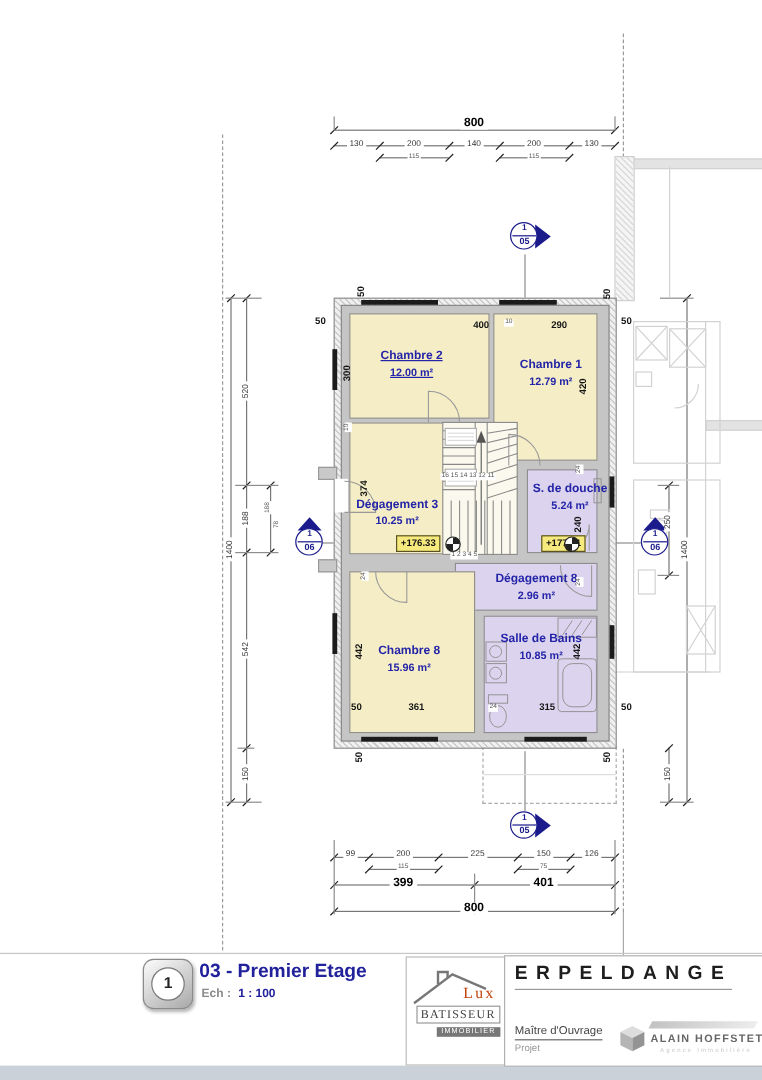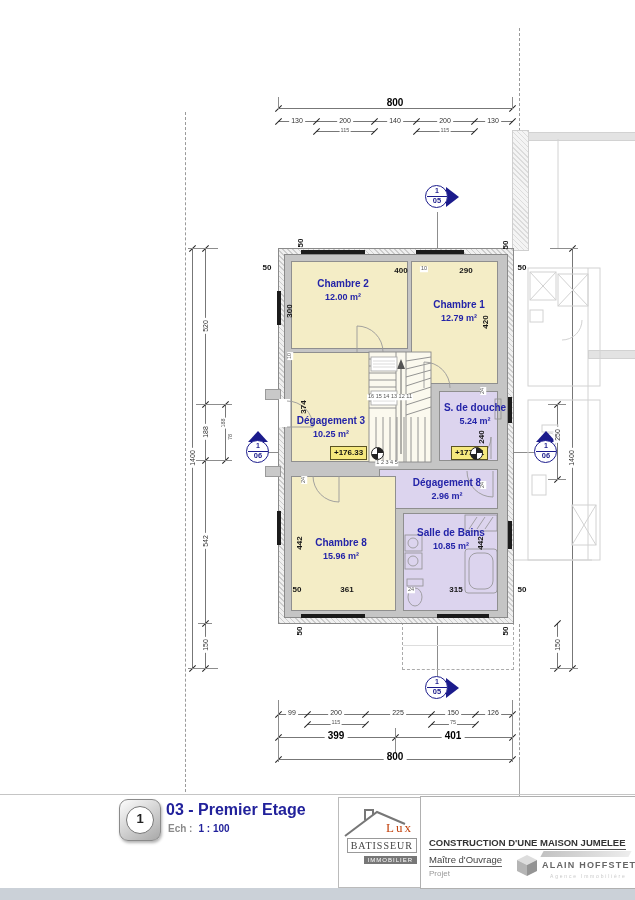--- a/index.html
+++ b/index.html
@@ -125,21 +125,21 @@
   </svg>
 
   <div id="terrace">
       <div class="inner"></div>
     </div>
 
   <div id="plan">
     <div id="wallcore"></div>
     <div id="rooms-layer">
         <div class="room beige" style="left: 12px; top: 12px; width: 117px; height: 88px;"></div>
-        <div class="rlabel" style="left: 64px; top: 41px;">
+        <div class="rlabel" style="left: 64px; top: 54px; text-decoration: underline;">
           <span class="nm">Chambre 2</span>
           <span class="ar">12.00 m²</span>
         </div>
         <div class="room beige" style="left: 132px; top: 12px; width: 87px; height: 123px;"></div>
         <div class="rlabel" style="left: 180px; top: 62px;">
           <span class="nm">Chambre 1</span>
           <span class="ar">12.79 m²</span>
         </div>
         <div class="room beige" style="left: 12px; top: 103px; width: 140px; height: 110px;"></div>
         <div class="rlabel" style="left: 52px; top: 178px;">
@@ -399,21 +399,21 @@
     <svg class="roof" width="74" height="34" viewBox="0 0 74 34">
       <path d="M2 30 L34 6 L62 18" stroke="#777" stroke-width="2" fill="none"></path>
       <path d="M22 14 L22 4 L30 4 L30 9" stroke="#777" stroke-width="2" fill="none"></path>
     </svg>
     <div class="l1">Lux</div>
     <div class="l2">BATISSEUR</div>
     <div class="l3">IMMOBILIER</div>
   </div>
 
   <div id="rightcell">
-    <div id="proj-sub">CONSTRUCTION D'UNE MAISON JUMELEE</div>
+    <div id="proj-name">ERPELDANGE</div>
     <div id="owner">Maître d'Ouvrage</div>
     <div id="projlabel">Projet</div>
     <div id="agency">
       <div class="swoosh"></div>
       <svg width="22" height="24" viewBox="0 0 22 24" style="position:absolute;left:0;top:4px;">
         <polygon points="11,2 21,7 11,12 1,7" fill="#ddd"></polygon>
         <polygon points="1,7 11,12 11,23 1,18" fill="#b5b5b5"></polygon>
         <polygon points="21,7 11,12 11,23 21,18" fill="#949494"></polygon>
       </svg>
       <div class="name">ALAIN HOFFSTETTER</div>

